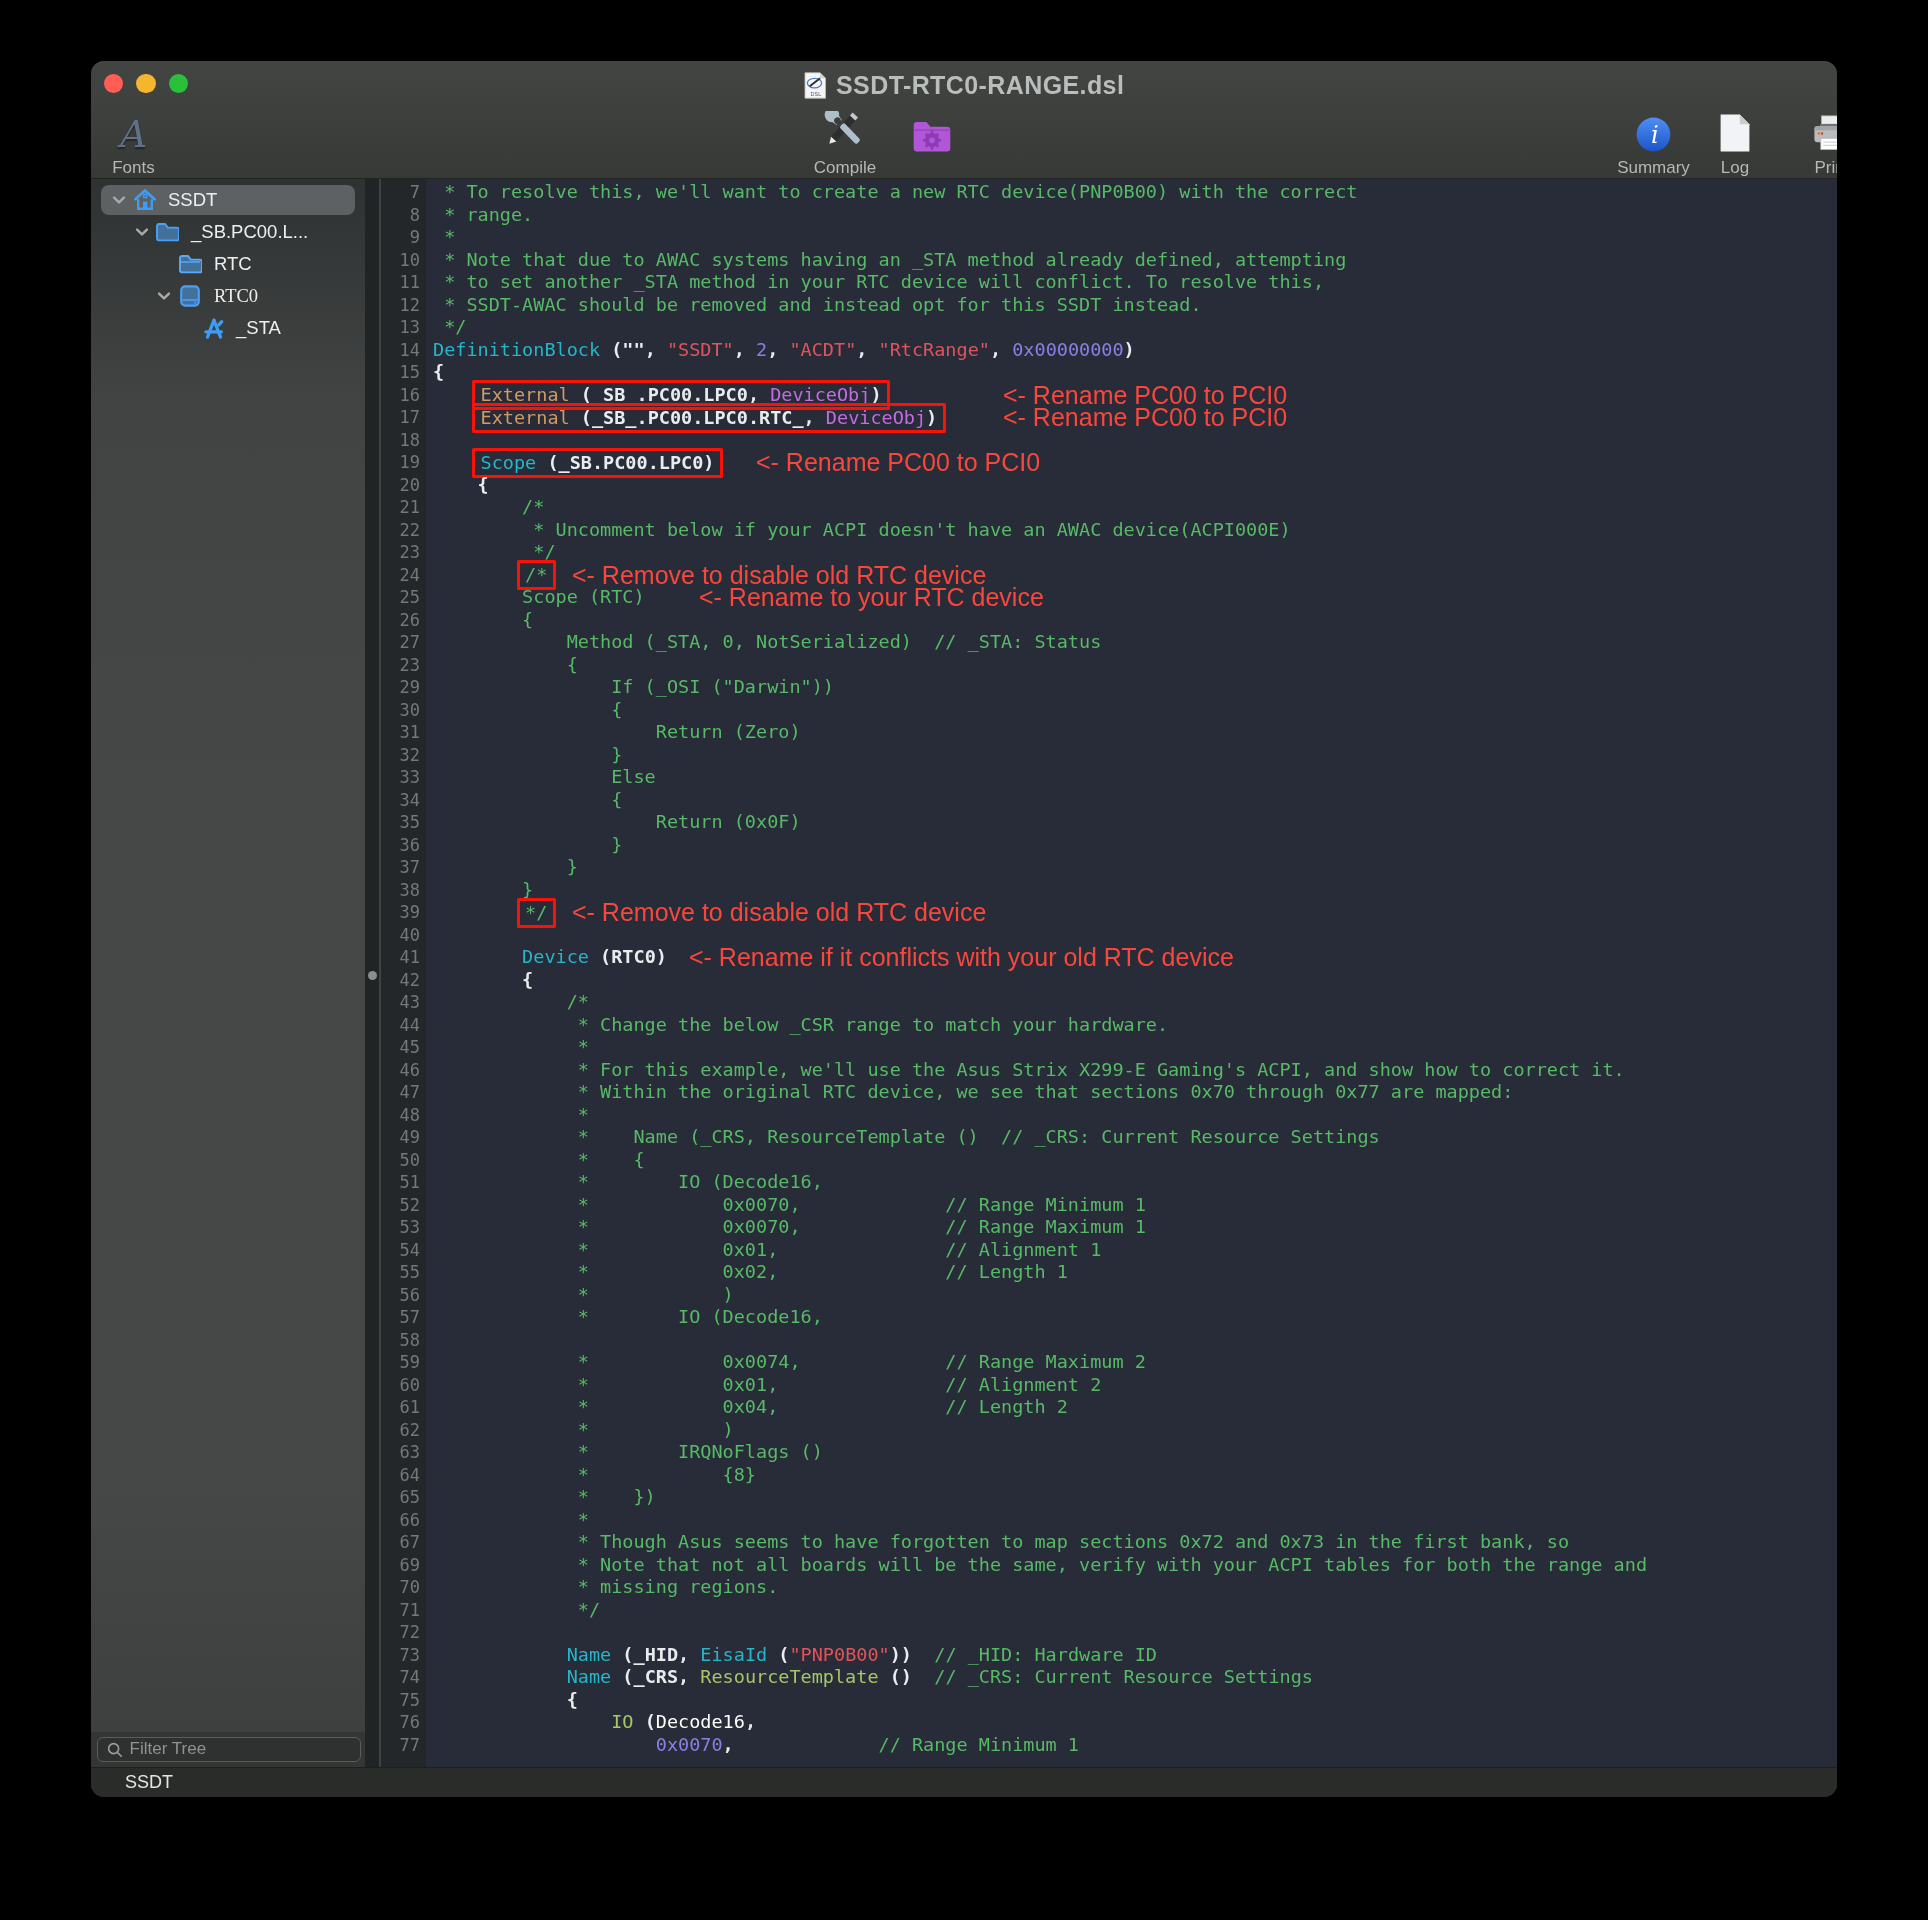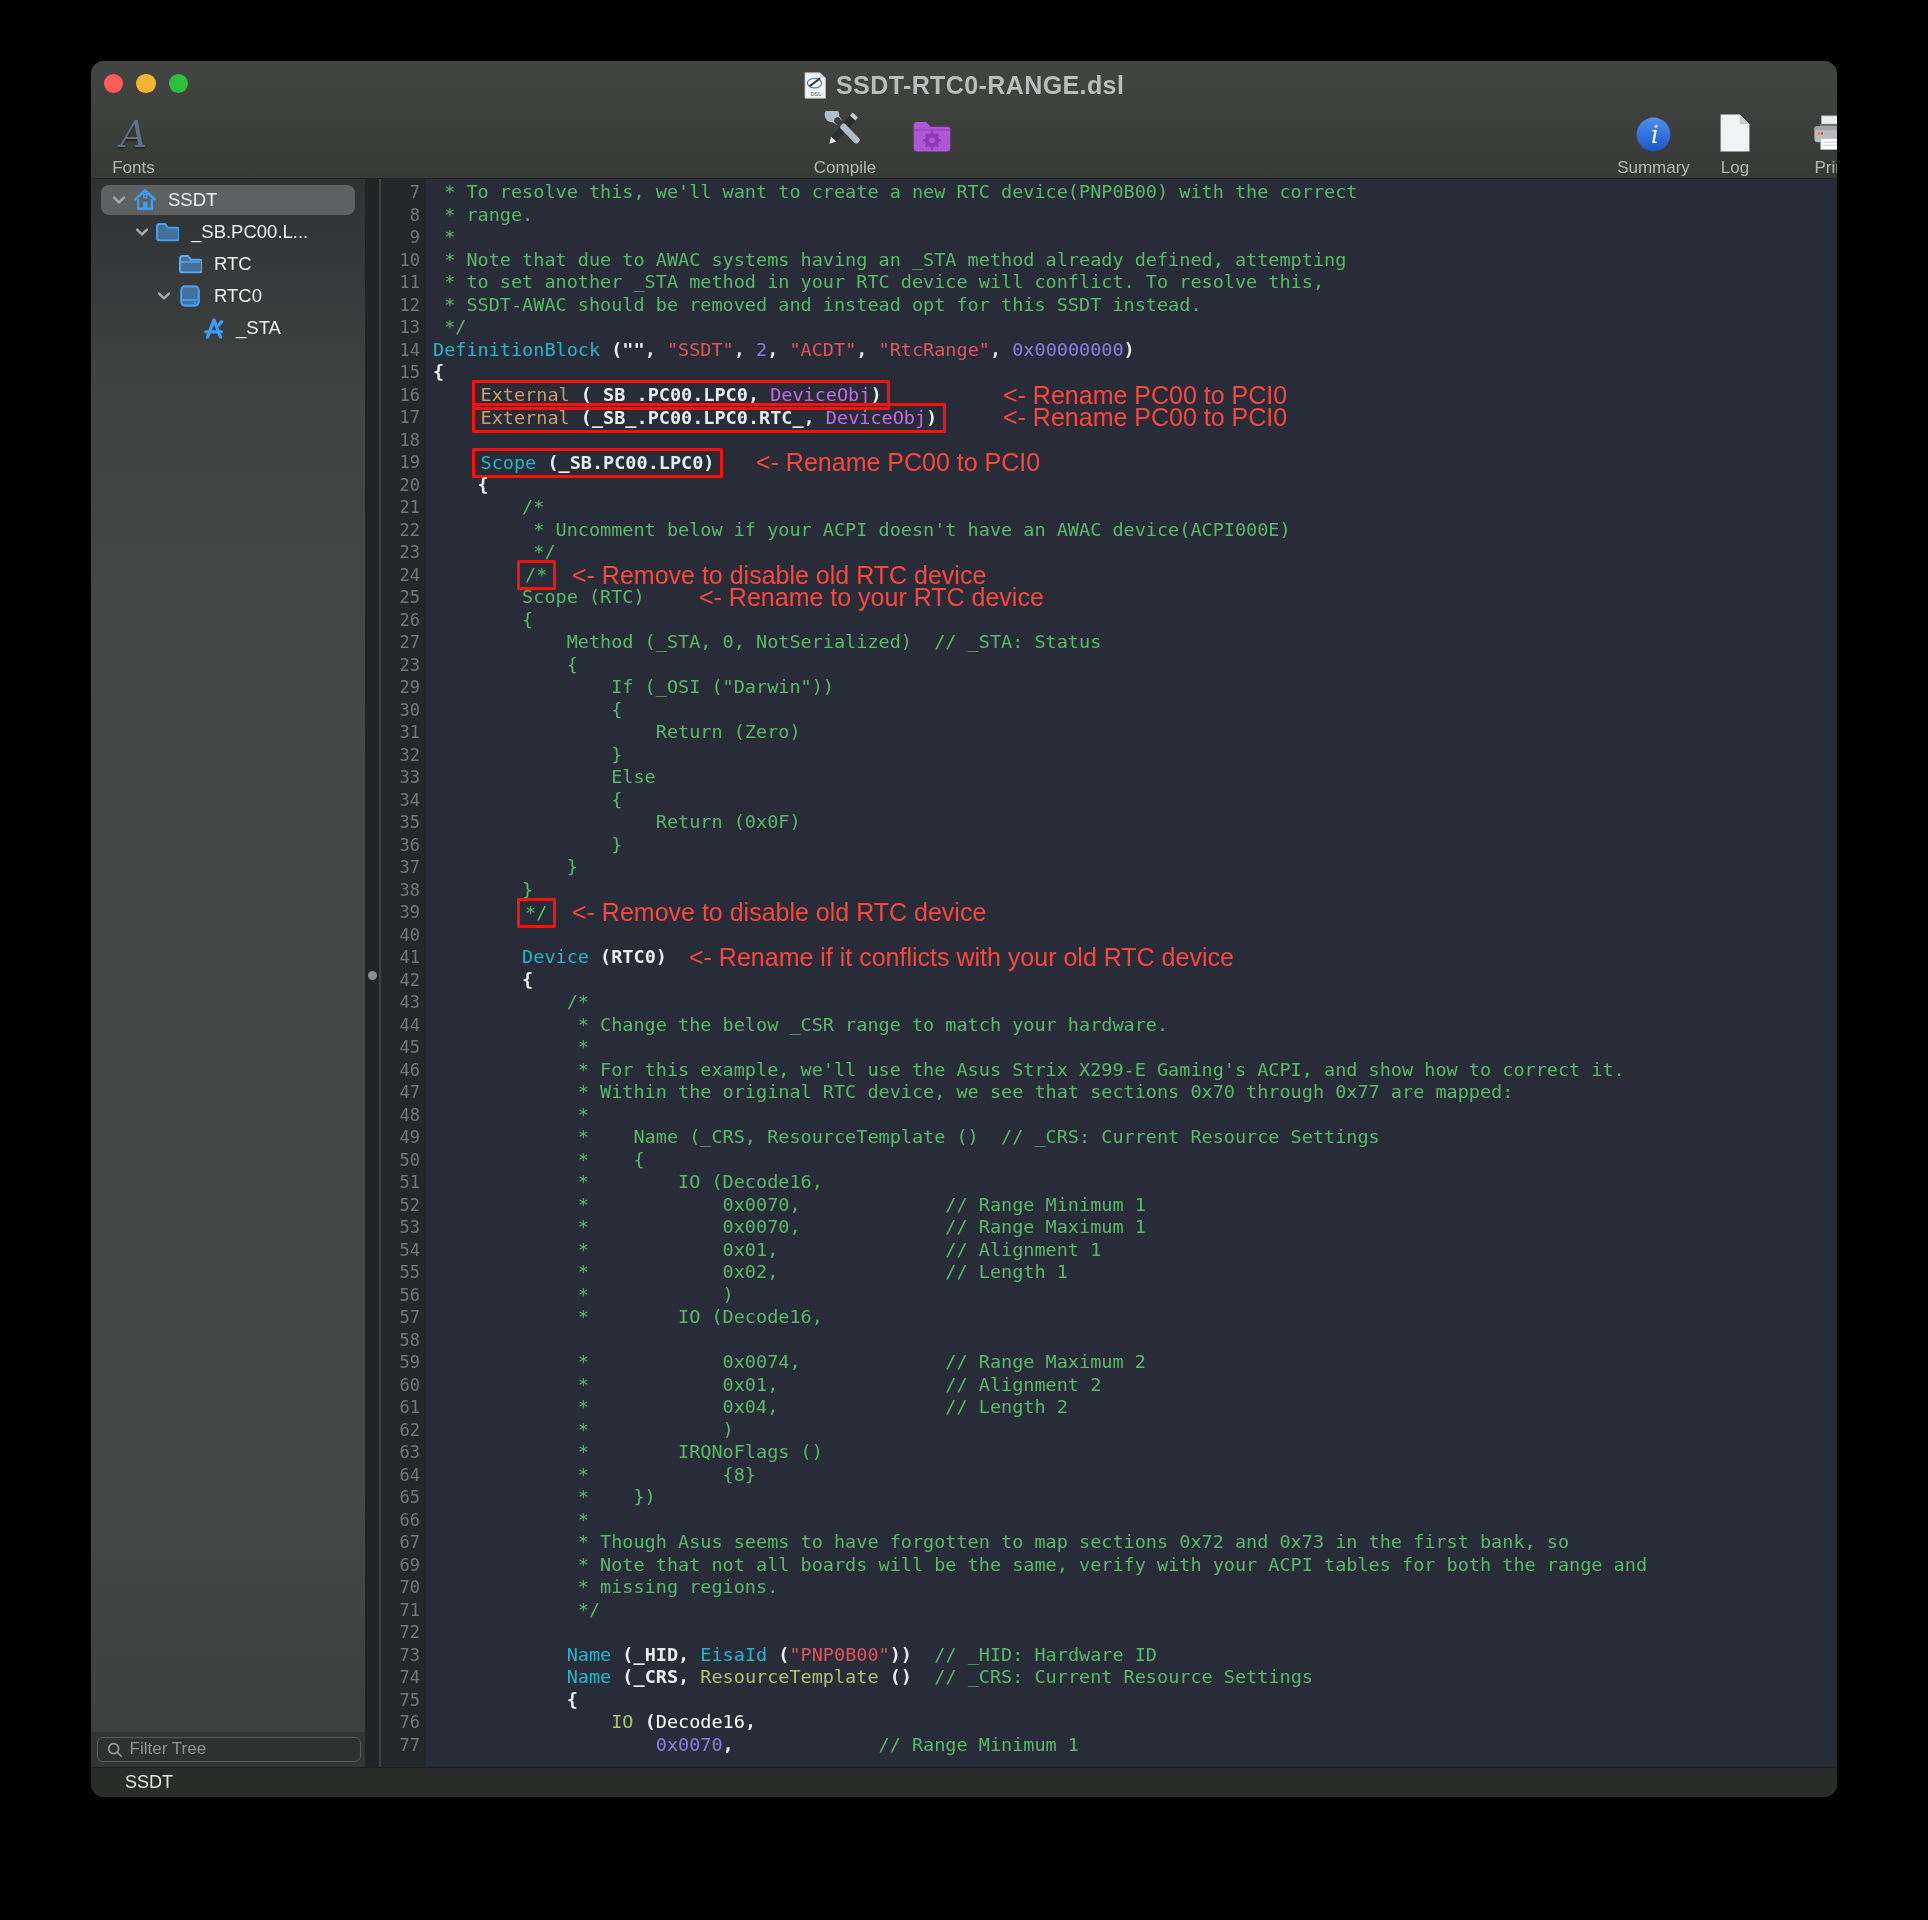--- a/index.html
+++ b/index.html
@@ -241,21 +241,21 @@
                 <path d="M5 8 L11 14 L17 8" stroke="#a7aaa9" stroke-width="3" fill="none" stroke-linecap="round" stroke-linejoin="round"></path>
               </svg>
             </span>
             <span class="tree-ic" style="left: 87px;">
               <svg width="24" height="24" viewBox="0 0 30 30">
                 <rect x="4" y="3" width="22" height="24" rx="5" fill="#44719c" stroke="#4aa0f5" stroke-width="2.6"></rect>
                 <path d="M5.5 20 h19" stroke="#4aa0f5" stroke-width="2"></path>
                 <circle cx="21.5" cy="23.4" r="1.4" fill="#4aa0f5"></circle>
               </svg>
             </span>
-            <span class="tree-label" style="left: 123px;">RTC0</span>
+            <span class="tree-label" style="left: 123px; font-family: Liberation Serif, serif;">RTC0</span>
           </div>
           <div class="tree-row">
             <span class="tree-ic" style="left: 110px;">
               <svg width="26" height="26" viewBox="0 0 32 32">
                 <path d="M8 26 L16 5 L24 26" stroke="#3f9cf3" stroke-width="4" fill="none" stroke-linecap="round" stroke-linejoin="round"></path>
                 <path d="M6 19.5 H25" stroke="#3f9cf3" stroke-width="4" stroke-linecap="round"></path>
                 <path d="M22 11 l3.5-4" stroke="#3f9cf3" stroke-width="4" stroke-linecap="round"></path>
               </svg>
             </span>
             <span class="tree-label" style="left: 145px;">_STA</span>

